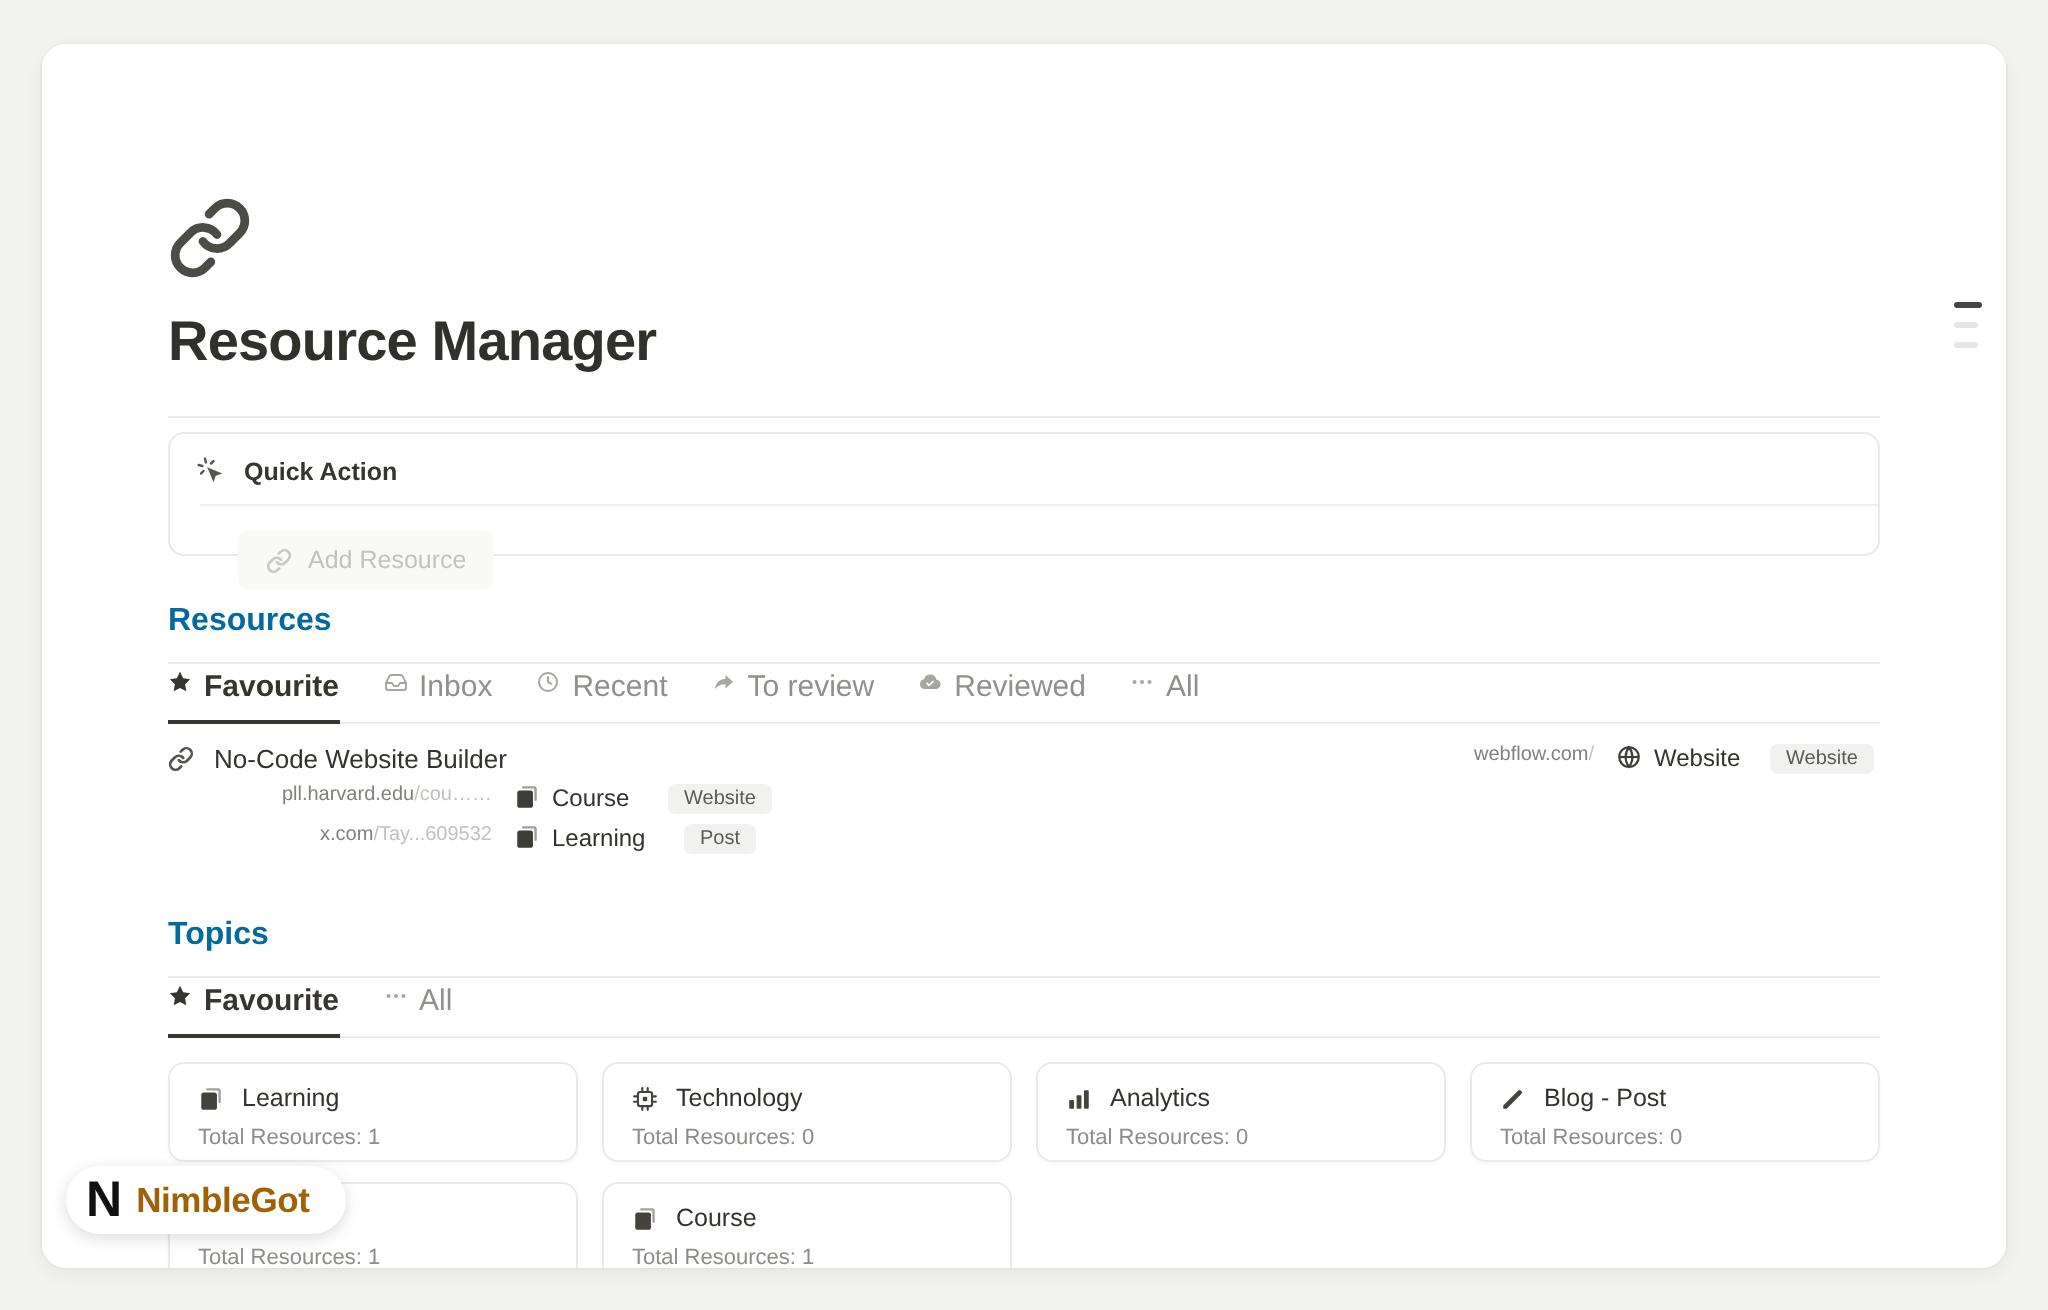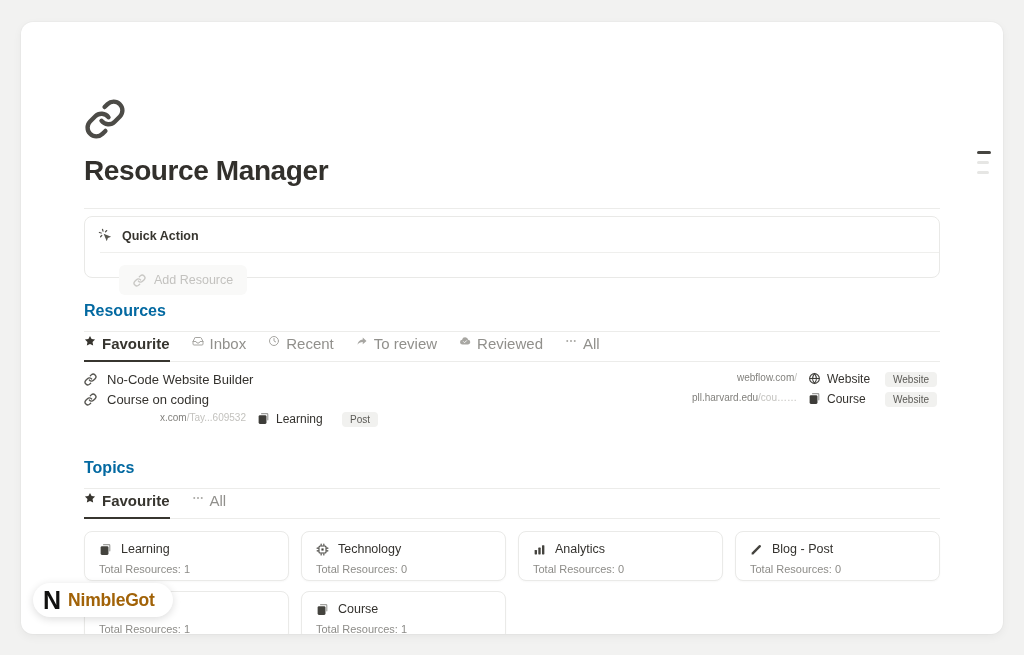--- a/index.html
+++ b/index.html
@@ -261,26 +261,20 @@
                 <use href="#i-globe"></use>
               </svg>
             <span>Website</span>
           </span>
           <span class="r-chipwrap">
               <span class="chip">Website</span>
             </span>
         </div>
       </div>
       <div class="r-row">
-        <div class="r-left">
-          <svg viewBox="0 0 24 24">
-              <use href="#i-link"></use>
-            </svg>
-          <span class="r-title">Course on coding</span>
-        </div>
         <div class="r-right">
           <span class="r-url"><span>pll.harvard.edu</span><span class="dim">/cou……</span></span>
           <span class="r-select">
             <svg viewBox="0 0 24 24">
                 <use href="#i-books"></use>
               </svg>
             <span>Course</span>
           </span>
           <span class="r-chipwrap">
               <span class="chip">Website</span>

